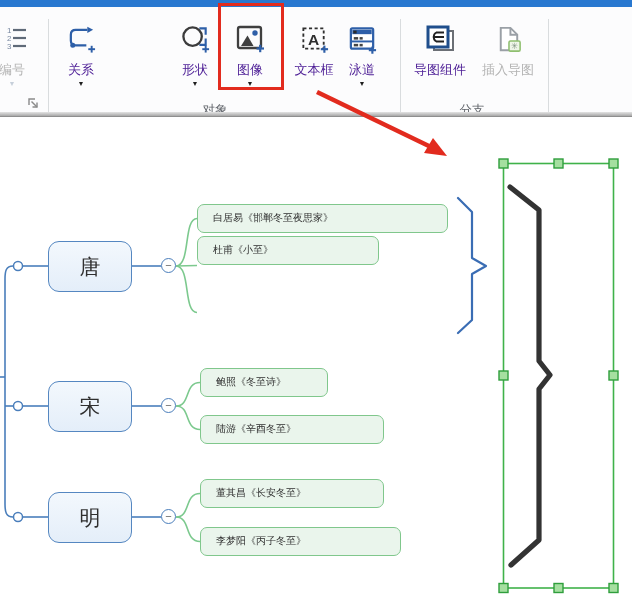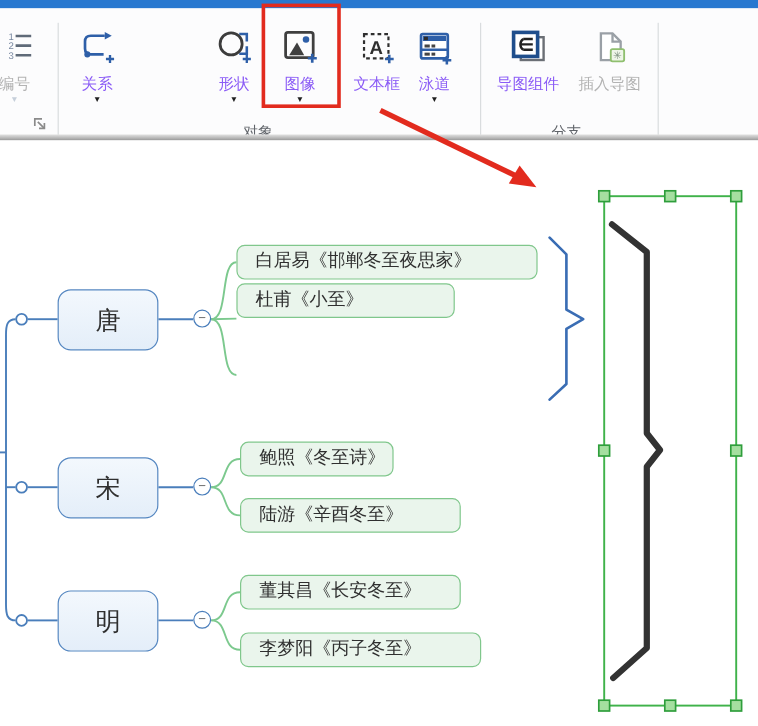--- a/index.html
+++ b/index.html
@@ -11,36 +11,36 @@
   .titlebar { position:absolute; left:0; top:0; width:632px; height:7px; background:#2878d0; }
 
   
   .ribbon { position:absolute; left:0; top:7px; width:632px; height:105px; background:#fcfcfd; }
   .ribbon-edge { position:absolute; left:0; top:112px; width:632px; height:5px;
                  background:linear-gradient(#e3e3e3,#a8a8a8); border-bottom:1px solid #8f8f8f; }
   .vsep { position:absolute; top:12px; height:97px; width:1px; background:#d9dcde; }
 
   .rbtn { position:absolute; top:10px; height:80px; text-align:center; cursor:default; }
   .ricon { height:44px; display:flex; align-items:center; justify-content:center; }
-  .rlbl { height:18px; line-height:18px; font-size:13px; color:#8b5cf6; white-space:nowrap; }
+  .rlbl { height:18px; line-height:18px; font-size:13px; color:#4c1d95; white-space:nowrap; }
   .rarrow { height:10px; line-height:9px; font-size:7px; color:#1e1e1e; }
   .rbtn.disabled .rlbl { color:#b3b3b3; }
   .rbtn.disabled .rarrow { color:#c6cfda; }
 
   .grp-label { position:absolute; top:95px; height:16px; font-size:12.5px; color:#60646a;
                text-align:center; width:60px; }
   .launcher { position:absolute; left:27px; top:90px; width:14px; height:14px; }
 
   
   .branch-node { position:absolute; left:48px; width:84px; height:51px;
                  background:linear-gradient(#f3f8fd,#e4eef9); border:1.5px solid #5587c1;
                  border-radius:11px; display:flex; align-items:center; justify-content:center;
                  font-size:21px; color:#2f2f2f; }
   .leaf-node { position:absolute; height:29px; background:#eaf5ec; border:1.4px solid #80c78c;
-               border-radius:7px; font-size:15px; color:#2f2f2f; line-height:26px;
+               border-radius:7px; font-size:10px; color:#2f2f2f; line-height:26px;
                padding-left:15px; white-space:nowrap; overflow:hidden; }
   .collapse-btn { position:absolute; left:161px; width:15px; height:15px; border-radius:50%;
                   background:#fff; border:1.5px solid #4a7ebb; color:#666; font-size:11px;
                   line-height:11px; display:flex; align-items:center; justify-content:center; }
 
   .overlay-svg { position:absolute; left:0; top:0; pointer-events:none; }
   .anno-svg { position:absolute; left:0; top:0; pointer-events:none; z-index:10; }
 
   
   .red-rect { position:absolute; left:218px; top:3px; width:66px; height:87px;

